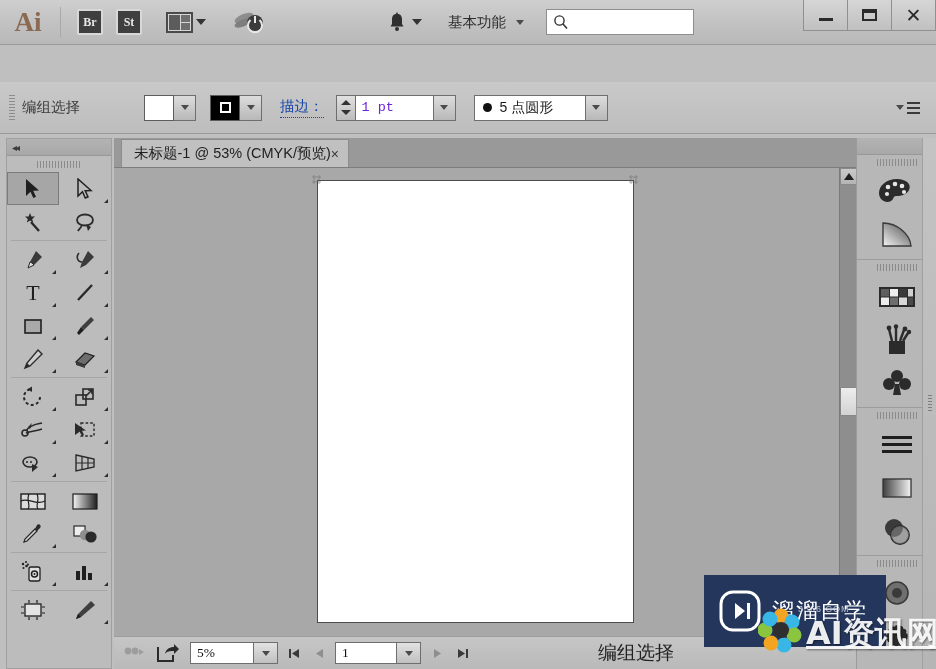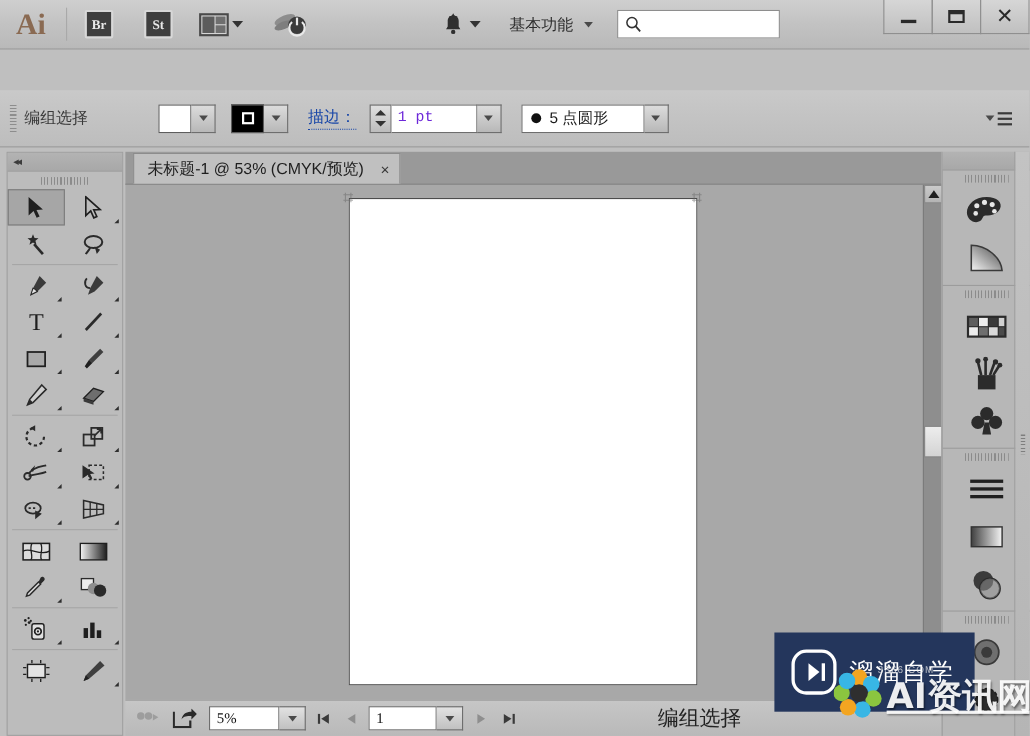--- a/index.html
+++ b/index.html
@@ -187,21 +187,21 @@
 
   
   .tabstrip {
     position: absolute; left: 114px; top: 138px; width: 742px; height: 30px;
     background: #999999; border-bottom: 1px solid #7d7d7d;
     display: flex; align-items: flex-end;
   }
   .doc-tab {
     margin-left: 7px; height: 28px; background: #c0c0c0;
     border: 1px solid #8c8c8c; border-bottom: none;
-    display: flex; align-items: center; padding: 0 9px 0 12px; gap: 15px;
+    display: flex; align-items: center; padding: 0 9px 0 12px; gap: 0;
     font-size: 14.5px; color: #1e1e1e;
   }
   .tab-x { font-size: 14px; color: #3a3a3a; }
   .canvas {
     position: absolute; left: 114px; top: 168px; width: 742px; height: 468px;
     background: #a8a8a8; overflow: hidden;
   }
   .artboard {
     position: absolute; left: 203px; top: 12px; width: 317px; height: 443px;
     background: #ffffff; border: 1px solid #4c4c4c;
@@ -308,21 +308,21 @@
 </head>
 <body>
 
 <div id="app">
 
   <div class="titlebar">
     <div class="ai-logo">Ai</div>
     <div class="tb-sep"></div>
 
     <div class="app-chip">Br</div>
-    <div class="app-chip" style="margin-left:28px">St</div>
+    <div class="app-chip" style="margin-left:13px">St</div>
 
     <div class="arrange-btn">
       <div class="arrange-ico">
         <i class="l"></i>
           <i></i>
           <i></i>
       </div>
       <div class="caret-dn"></div>
     </div>
 

